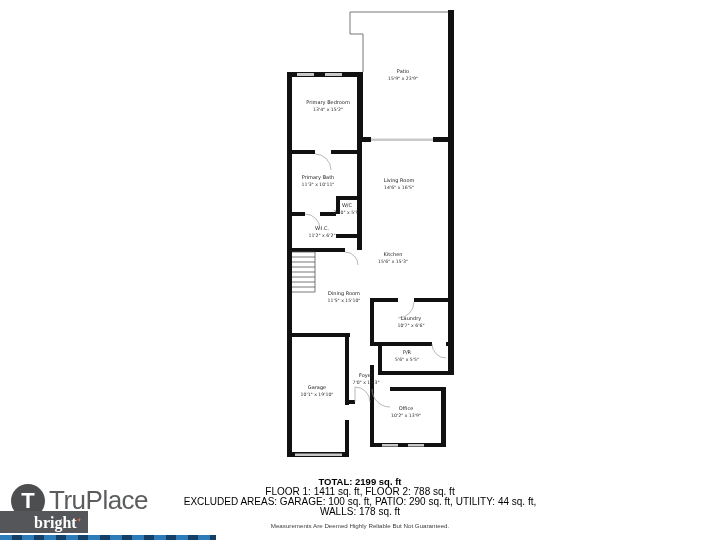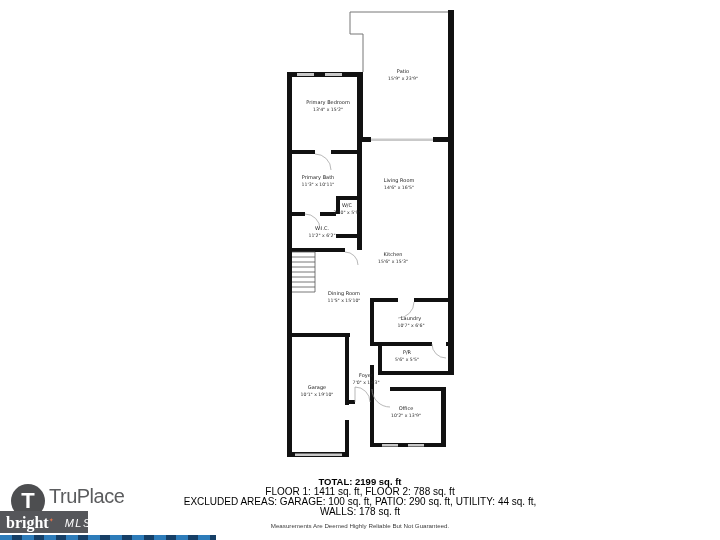--- a/index.html
+++ b/index.html
@@ -10,24 +10,24 @@
               font-size:5px;line-height:1.5;white-space:nowrap;font-family:"DejaVu Sans",sans-serif;}
   .room-label .dims{font-size:4.6px;color:#2a2a2a;}
   .summary{position:absolute;top:476px;left:0;right:0;text-align:center;color:#000;}
   .summary .total{font-size:9.5px;line-height:11px;font-weight:bold;}
   .summary .line{font-size:10px;line-height:10px;}
   .summary .disclaimer{font-size:6.2px;line-height:8px;color:#3c3c3c;margin-top:5px;}
   .truplace{position:absolute;left:10px;top:483px;width:170px;height:40px;}
   .tp-circle{position:absolute;left:1px;top:1px;width:34px;height:34px;border-radius:50%;
              background:#4d4e50;color:#fff;display:flex;align-items:center;justify-content:center;
              font-size:22px;font-weight:bold;z-index:1;}
-  .tp-text{position:absolute;left:39px;top:2px;font-size:20px;color:#5b5c5e;letter-spacing:-0.5px;}
+  .tp-text{position:absolute;left:39px;top:2px;font-size:26px;color:#5b5c5e;letter-spacing:-0.5px;}
   .bright-box{position:absolute;left:0;top:511px;width:88px;height:22px;background:#55565a;
               color:#fff;display:flex;align-items:flex-end;padding:0 5px 3px 6px;box-sizing:border-box;z-index:2;}
-  .bright-word{font-family:"Liberation Serif",serif;font-size:16px;line-height:14px;font-weight:bold;}
+  .bright-word{font-family:"Liberation Serif",serif;font-size:16px;line-height:14px;font-weight:bold;margin-left:28px;}
   .bright-star{position:relative;top:-7px;left:0;font-size:6px;color:#e8744a;}
   .bright-mls{font-size:11px;letter-spacing:1.5px;margin-left:11px;margin-bottom:1px;font-style:italic;}
   .strip{position:absolute;left:0;bottom:0;width:216px;height:5px;
          background:repeating-linear-gradient(90deg,#2d7cba 0 12px,#163f66 12px 22px);}
 </style>
 </head>
 <body>
 
 <div class="canvas">
 

